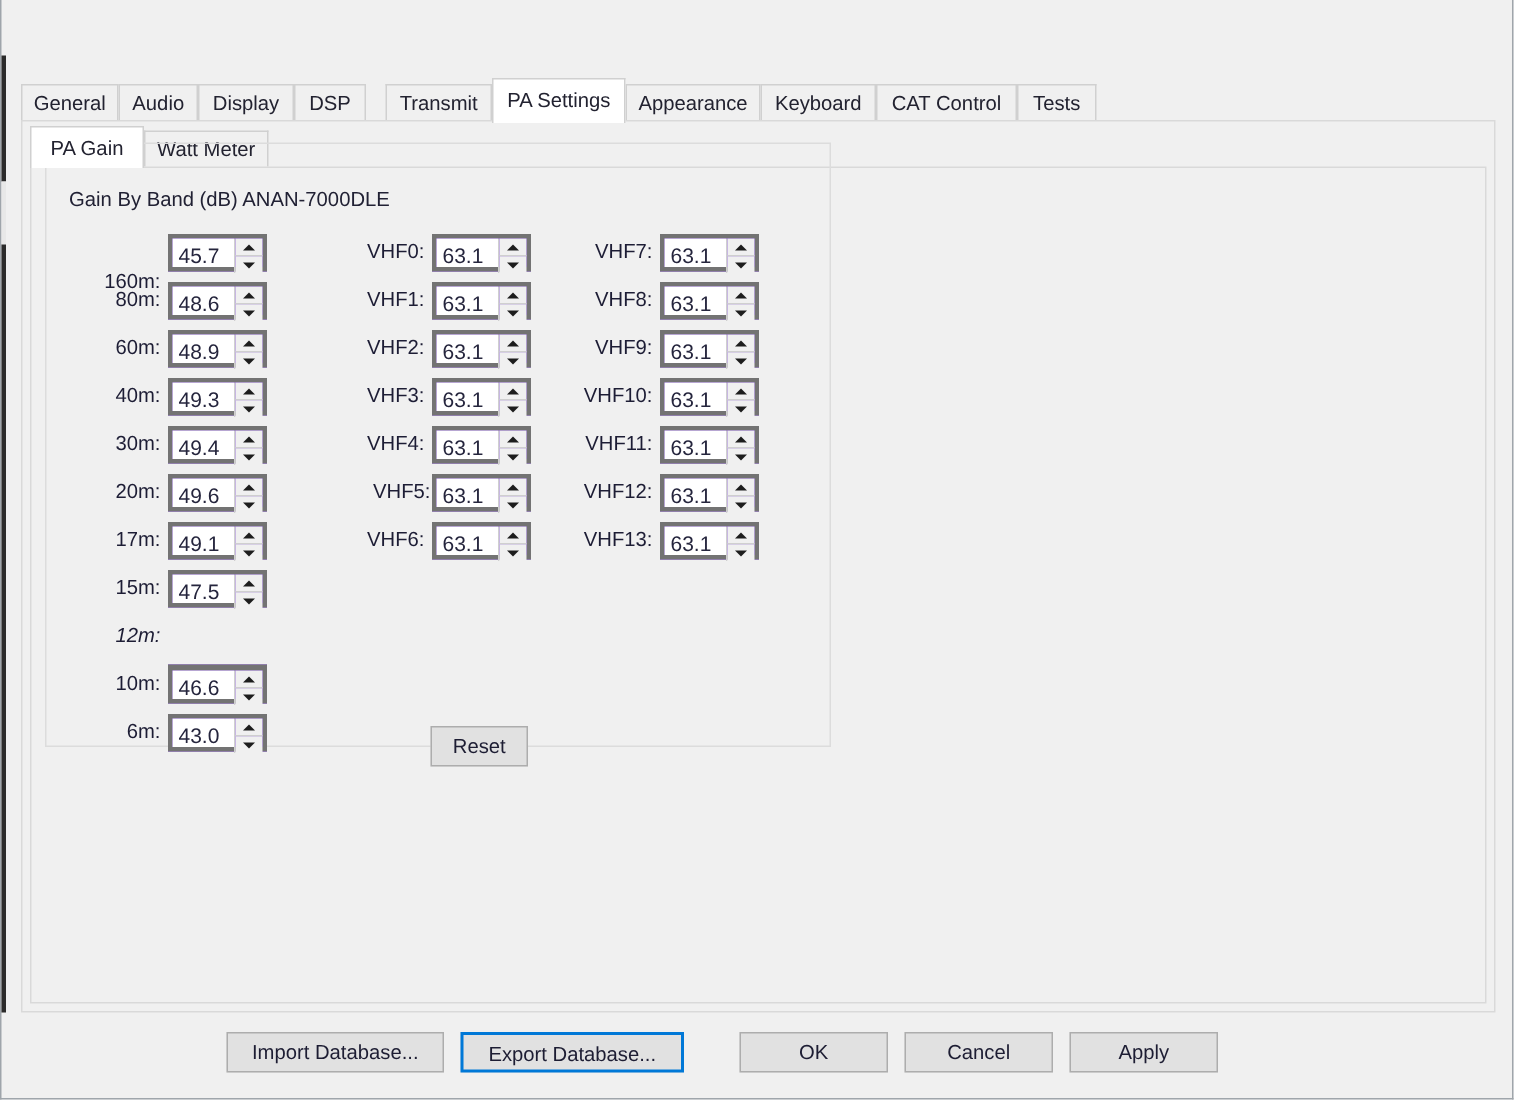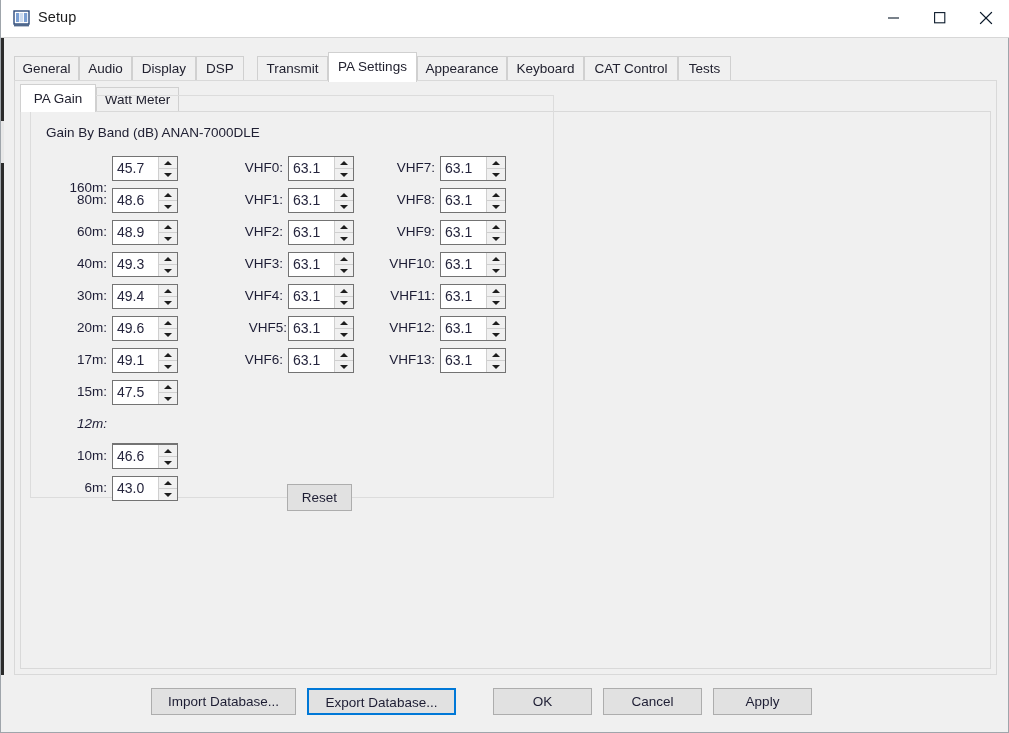--- a/index.html
+++ b/index.html
@@ -185,21 +185,21 @@
   }
 
   
   .spin {
     position: absolute;
     top: 0;
     width: 66px;
     height: 25px;
     box-sizing: border-box;
     background: #6d28d9;
-    border: 1px solid #737373;
+    border: 3px solid #737373;
     display: flex;
   }
   .spin .txt {
     flex: 1;
     padding-left: 4px;
     font-size: 14px;
     line-height: 23px;
     color: #25253d;
     background: #ffffff;
     overflow: hidden;
@@ -265,49 +265,20 @@
 </style>
 </head>
 <body>
 
 <div id="window">
 
   <div class="edge-strip" style="top:37px;height:84px;"></div>
   <div class="edge-light" style="top:121px;height:42px;"></div>
   <div class="edge-strip" style="top:163px;height:512px;"></div>
 
-  <div id="titlebar">
-    <div id="title-icon">
-      <svg width="17" height="17" viewBox="0 0 17 17">
-        <rect x="1" y="1" width="15" height="13" fill="#ffffff" stroke="#2c4a7c" stroke-width="1.4"></rect>
-        <rect x="3" y="3" width="3.2" height="9" fill="#7a9fd4"></rect>
-        <rect x="7" y="3" width="3.2" height="9" fill="#cddcf0"></rect>
-        <rect x="11" y="3" width="3.2" height="9" fill="#7a9fd4"></rect>
-        <rect x="1" y="14" width="15" height="2.4" fill="#50688c"></rect>
-      </svg>
-    </div>
-    <div id="title-text">Setup</div>
-
-    <div class="winbtn" id="btn-min">
-      <svg width="12" height="12" viewBox="0 0 12 12">
-          <line x1="0" y1="6" x2="11" y2="6" stroke="#0b1a2b" stroke-width="1.1"></line>
-        </svg>
-    </div>
-    <div class="winbtn" id="btn-max">
-      <svg width="12" height="12" viewBox="0 0 12 12">
-          <rect x="0.6" y="0.6" width="10.2" height="10.2" fill="none" stroke="#0b1a2b" stroke-width="1.1"></rect>
-        </svg>
-    </div>
-    <div class="winbtn" id="btn-close">
-      <svg width="13" height="13" viewBox="0 0 13 13">
-        <line x1="0.5" y1="0.5" x2="12.5" y2="12.5" stroke="#0b1a2b" stroke-width="1.1"></line>
-        <line x1="12.5" y1="0.5" x2="0.5" y2="12.5" stroke="#0b1a2b" stroke-width="1.1"></line>
-      </svg>
-    </div>
-  </div>
 
   <div id="tabstrip">
       <div class="otab" style="left: 0px; width: 65px;">General</div>
       <div class="otab" style="left: 65px; width: 53px;">Audio</div>
       <div class="otab" style="left: 118px; width: 64px;">Display</div>
       <div class="otab" style="left: 182px; width: 48px;">DSP</div>
       <div class="otab" style="left: 243px; width: 71px;">Transmit</div>
       <div class="otab sel" style="left: 314px; width: 89px;">PA Settings</div>
       <div class="otab" style="left: 403px; width: 90px;">Appearance</div>
       <div class="otab" style="left: 493px; width: 77px;">Keyboard</div>

